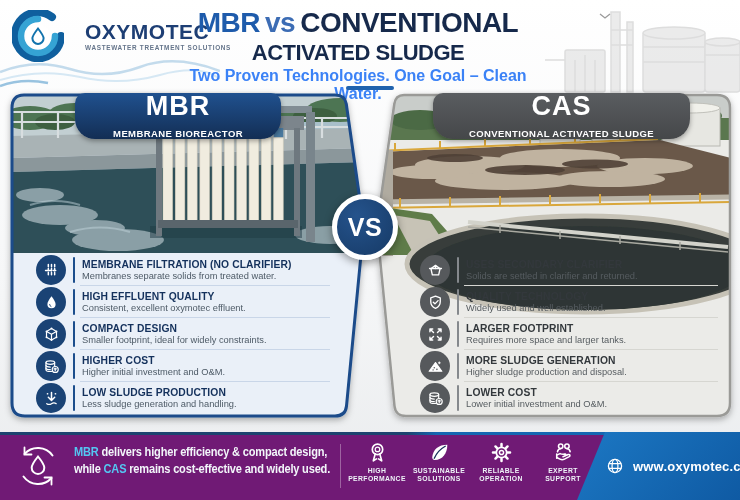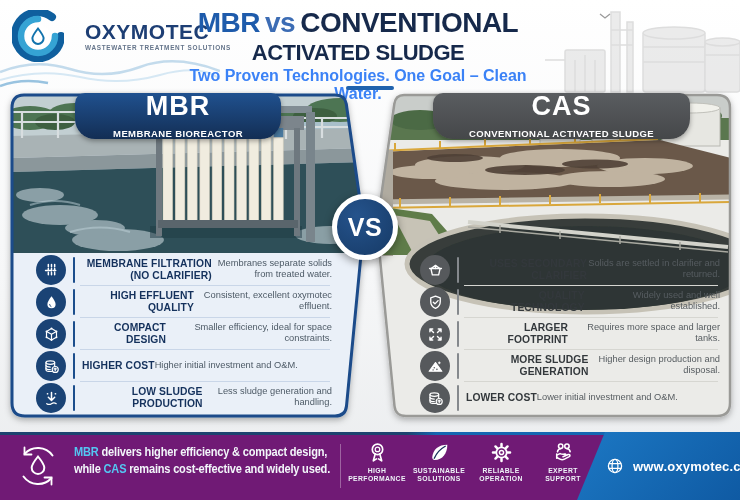--- a/index.html
+++ b/index.html
@@ -44,21 +44,21 @@
   .feat-row:not(:last-child)::after{content:"";position:absolute;left:44px;right:2px;bottom:0;height:1px;}
   .mbr .feat-row:not(:last-child)::after{background:#c9d6e8;}
   .cas .feat-row:not(:last-child)::after{background:#d6d6d1;}
   .feat-circle{width:30px;height:30px;border-radius:50%;flex:0 0 30px;
     display:flex;align-items:center;justify-content:center;}
   .mbr .feat-circle{background:#1a4375;}
   .cas .feat-circle{background:#56595c;}
   .feat-divider{width:2px;height:26px;flex:0 0 2px;border-radius:1px;}
   .mbr .feat-divider{background:#1c4e8c;}
   .cas .feat-divider{background:#85898d;}
-  .feat-text{display:flex;flex-direction:row;justify-content:center;text-align:right;}
+  .feat-text{display:flex;flex-direction:column;justify-content:center;}
   .feat-title{font-size:10.3px;font-weight:800;line-height:12px;letter-spacing:.1px;}
   .mbr .feat-title{color:#14315c;}
   .cas .feat-title{color:#33383c;}
   .feat-desc{font-size:9.3px;line-height:11px;}
   .mbr .feat-desc{color:#4d5a66;}
   .cas .feat-desc{color:#565c60;}
   
   .footer{left:0;top:432px;width:740px;height:76px;background:#701a75;z-index:5;}
   .footer-accent{left:0;top:0;width:740px;height:3px;
     background:linear-gradient(90deg,#1d436f 0%,#1d436f 55%,#1566b1 59%,#1566b1 100%);}
@@ -309,21 +309,21 @@
             <circle cx="18.3" cy="15.4" r="1.2"></circle>
           <circle cx="12" cy="19" r="1.2"></circle>
             <circle cx="5.7" cy="15.4" r="1.2"></circle>
             <circle cx="5.7" cy="8.1" r="1.2"></circle>
         </g>
       </svg>
     </span>
     <span class="feat-divider"></span>
     <span class="feat-text">
       <span class="feat-title">COMPACT DESIGN</span>
-      <span class="feat-desc">Smaller efficiency, ideal for space constraints.</span>
+      <span class="feat-desc">Smaller footprint, ideal for widely constraints.</span>
     </span>
   </div>
   <div class="feat-row">
     <span class="feat-circle">
       <svg width="19" height="19" viewBox="0 0 24 24" fill="none" stroke="#fff" stroke-width="1.5" stroke-linecap="round">
         <ellipse cx="10.5" cy="7" rx="5.5" ry="2.2"></ellipse>
         <path d="M5 7 v9 c0 1.3 2.4 2.3 5.5 2.3 .9 0 1.8-.1 2.5-.3 M16 7 v4.3"></path>
         <path d="M5 10.5 c0 1.2 2.4 2.2 5.5 2.2 M5 13.8 c0 1.2 2.4 2.2 5.5 2.2"></path>
         <circle cx="16.7" cy="15.8" r="3.8"></circle>
         <path d="M16.7 13.9 v3.8 M15.2 15.1 h3"></path>
@@ -404,21 +404,21 @@
             <circle cx="10.5" cy="13.5" r="1"></circle>
             <circle cx="13.8" cy="15.6" r="1"></circle>
             <circle cx="9" cy="16.3" r=".9"></circle>
           </g>
         <path d="M16.8 6.2 v2.4 M15.6 7.4 h2.4" stroke="#fff" stroke-width="1.2" stroke-linecap="round"></path>
       </svg>
     </span>
     <span class="feat-divider"></span>
     <span class="feat-text">
       <span class="feat-title">MORE SLUDGE GENERATION</span>
-      <span class="feat-desc">Higher design production and disposal.</span>
+      <span class="feat-desc">Higher sludge production and disposal.</span>
     </span>
   </div>
   <div class="feat-row">
     <span class="feat-circle">
       <svg width="19" height="19" viewBox="0 0 24 24" fill="none" stroke="#fff" stroke-width="1.5" stroke-linecap="round">
         <ellipse cx="10.5" cy="7" rx="5.5" ry="2.2"></ellipse>
         <path d="M5 7 v9 c0 1.3 2.4 2.3 5.5 2.3 .9 0 1.8-.1 2.5-.3 M16 7 v4.3"></path>
         <path d="M5 10.5 c0 1.2 2.4 2.2 5.5 2.2 M5 13.8 c0 1.2 2.4 2.2 5.5 2.2"></path>
         <circle cx="16.7" cy="15.8" r="3.8"></circle>
         <path d="M16.7 13.9 v3.8 M15.2 15.1 h3"></path>

